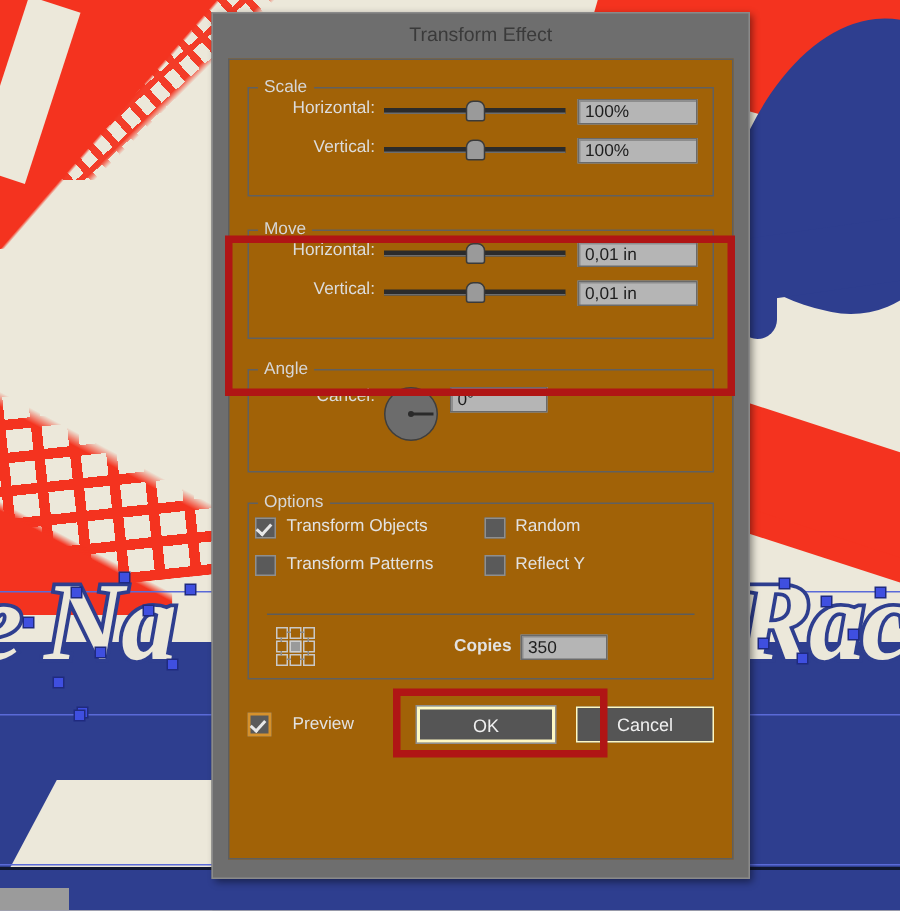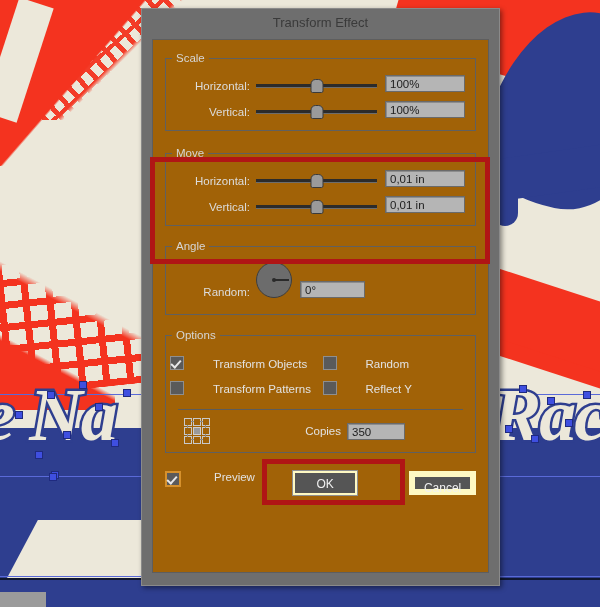--- a/index.html
+++ b/index.html
@@ -154,21 +154,21 @@
   fieldset.grp{
     margin:12px 12px 0 12px;padding:0;
     border:1px solid #606060;
     position:relative;
   }
   fieldset.grp legend{
     color:#d6d6d6;font-size:11.5px;padding:0 4px;margin-left:6px;
   }
   .grp-inner{padding:2px 10px 12px 6px;}
 
-  .row{display:flex;align-items:flex-end;height:26px;}
+  .row{display:flex;align-items:flex-start;height:26px;}
   .rlabel{
     color:#dcdcdc;font-size:11.5px;text-align:right;
     width:84px;flex:0 0 84px;padding-right:6px;box-sizing:border-box;
   }
   .slider{
     flex:1 1 auto;height:14px;position:relative;margin-right:8px;
   }
   .slider .track{
     position:absolute;left:0;right:0;top:6px;height:3px;
     background:#2b2b2b;border-bottom:1px solid #6d6d6d;
@@ -199,21 +199,21 @@
     background:#2a2a2a;transform:translateY(-50%);
   }
   .dial .hub{
     position:absolute;left:50%;top:50%;width:4px;height:4px;border-radius:50%;
     background:#2a2a2a;transform:translate(-50%,-50%);
   }
 
   
   .optgrid{display:flex;padding:4px 0 6px 4px;}
   .optcol{flex:1 1 50%;}
-  .optrow{display:flex;align-items:flex-end;height:25px;gap:22px;}
+  .optrow{display:flex;align-items:flex-start;height:25px;}
   .cb{
     width:12px;height:12px;background:#5a5a5a;border:1px solid #8f8f8f;
     position:relative;margin-right:7px;flex:0 0 12px;
   }
   .cb.checked::after{
     content:"";position:absolute;left:2px;top:1px;width:4px;height:8px;
     border:solid #e8e8e8;border-width:0 2px 2px 0;transform:rotate(42deg);
   }
   .cb.amber{border:2px solid #d6912c;}
   .optlabel{color:#e2e2e2;font-size:11.5px;}
@@ -227,31 +227,30 @@
   }
   .anchorgrid i.mid{background:#9a9a9a;border-color:#cfcfcf;}
   .anchorgrid i.ln{border:none;background:#8a8a8a;}
 
   .copiesrow{
     display:flex;align-items:center;
     margin:8px 12px 0 12px;padding:8px 6px;
     border-top:1px solid #5c5c5c;
     position:relative;
   }
-  .copieslabel{color:#e2e2e2;font-size:11.5px;margin-right:6px;}
+  .copieslabel{color:#e2e2e2;font-size:11.5px;margin-right:6px;font-weight:bold;}
 
   
   .footer{
-    display:flex;
+    display:flex;align-items:center;
     margin:18px 12px 4px 12px;
-    gap:19px;
   }
   .btn{
     width:92px;height:24px;line-height:22px;text-align:center;
-    background:#555;border:6px solid #fef9c3;
+    background:#555;border:1px solid #fef9c3;
     color:#f0f0f0;font-size:12px;box-sizing:border-box;
   }
   .btn.primary{border:2px solid #fef9c3;box-shadow:0 0 0 1px #909090;}
   .spacer{flex:1 1 auto;}
 
   
   .annot{
     position:absolute;border:5px solid #b01515;pointer-events:none;
     box-sizing:border-box;
   }
@@ -356,21 +355,21 @@
           </span>
           <span class="field">0,01 in</span>
         </div>
       </div>
     </fieldset>
 
     <fieldset class="grp" style="margin-top:14px">
       <legend>Angle</legend>
       <div class="grp-inner" style="padding-bottom:16px;padding-top:6px;">
         <div class="row" style="height:40px">
-          <span class="rlabel">Random:</span>
+          <span class="rlabel">Cancel:</span>
           <span class="dial">
             <span class="needle" style="transform: translateY(-50%) rotate(180deg);"></span>
             <span class="hub"></span>
           </span>
           <span class="field narrow">0°</span>
           <span class="spacer"></span>
         </div>
       </div>
     </fieldset>
 

